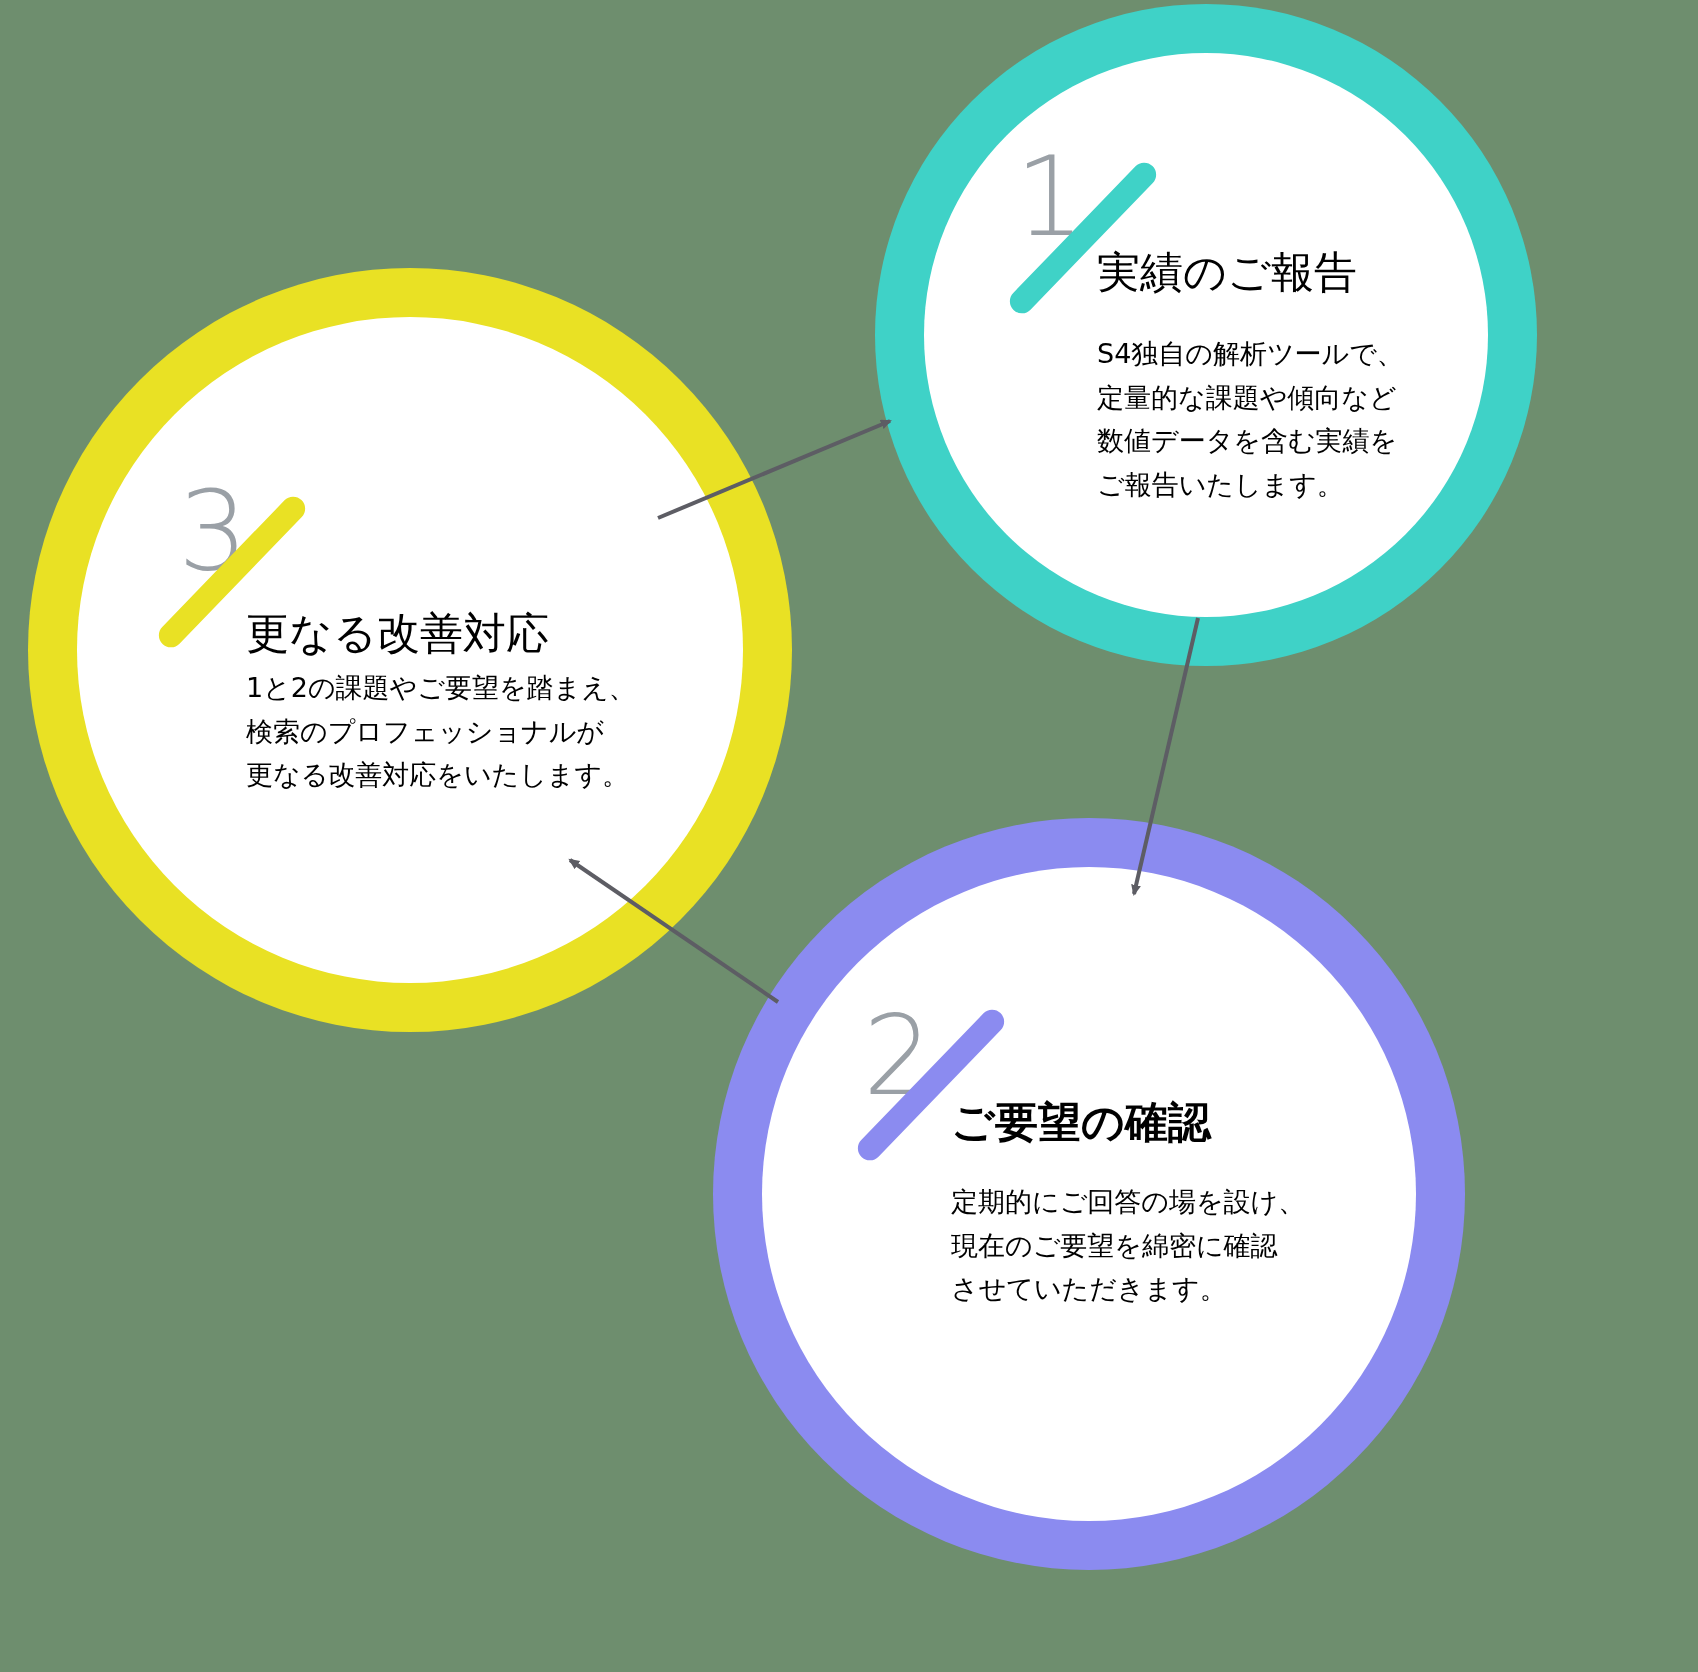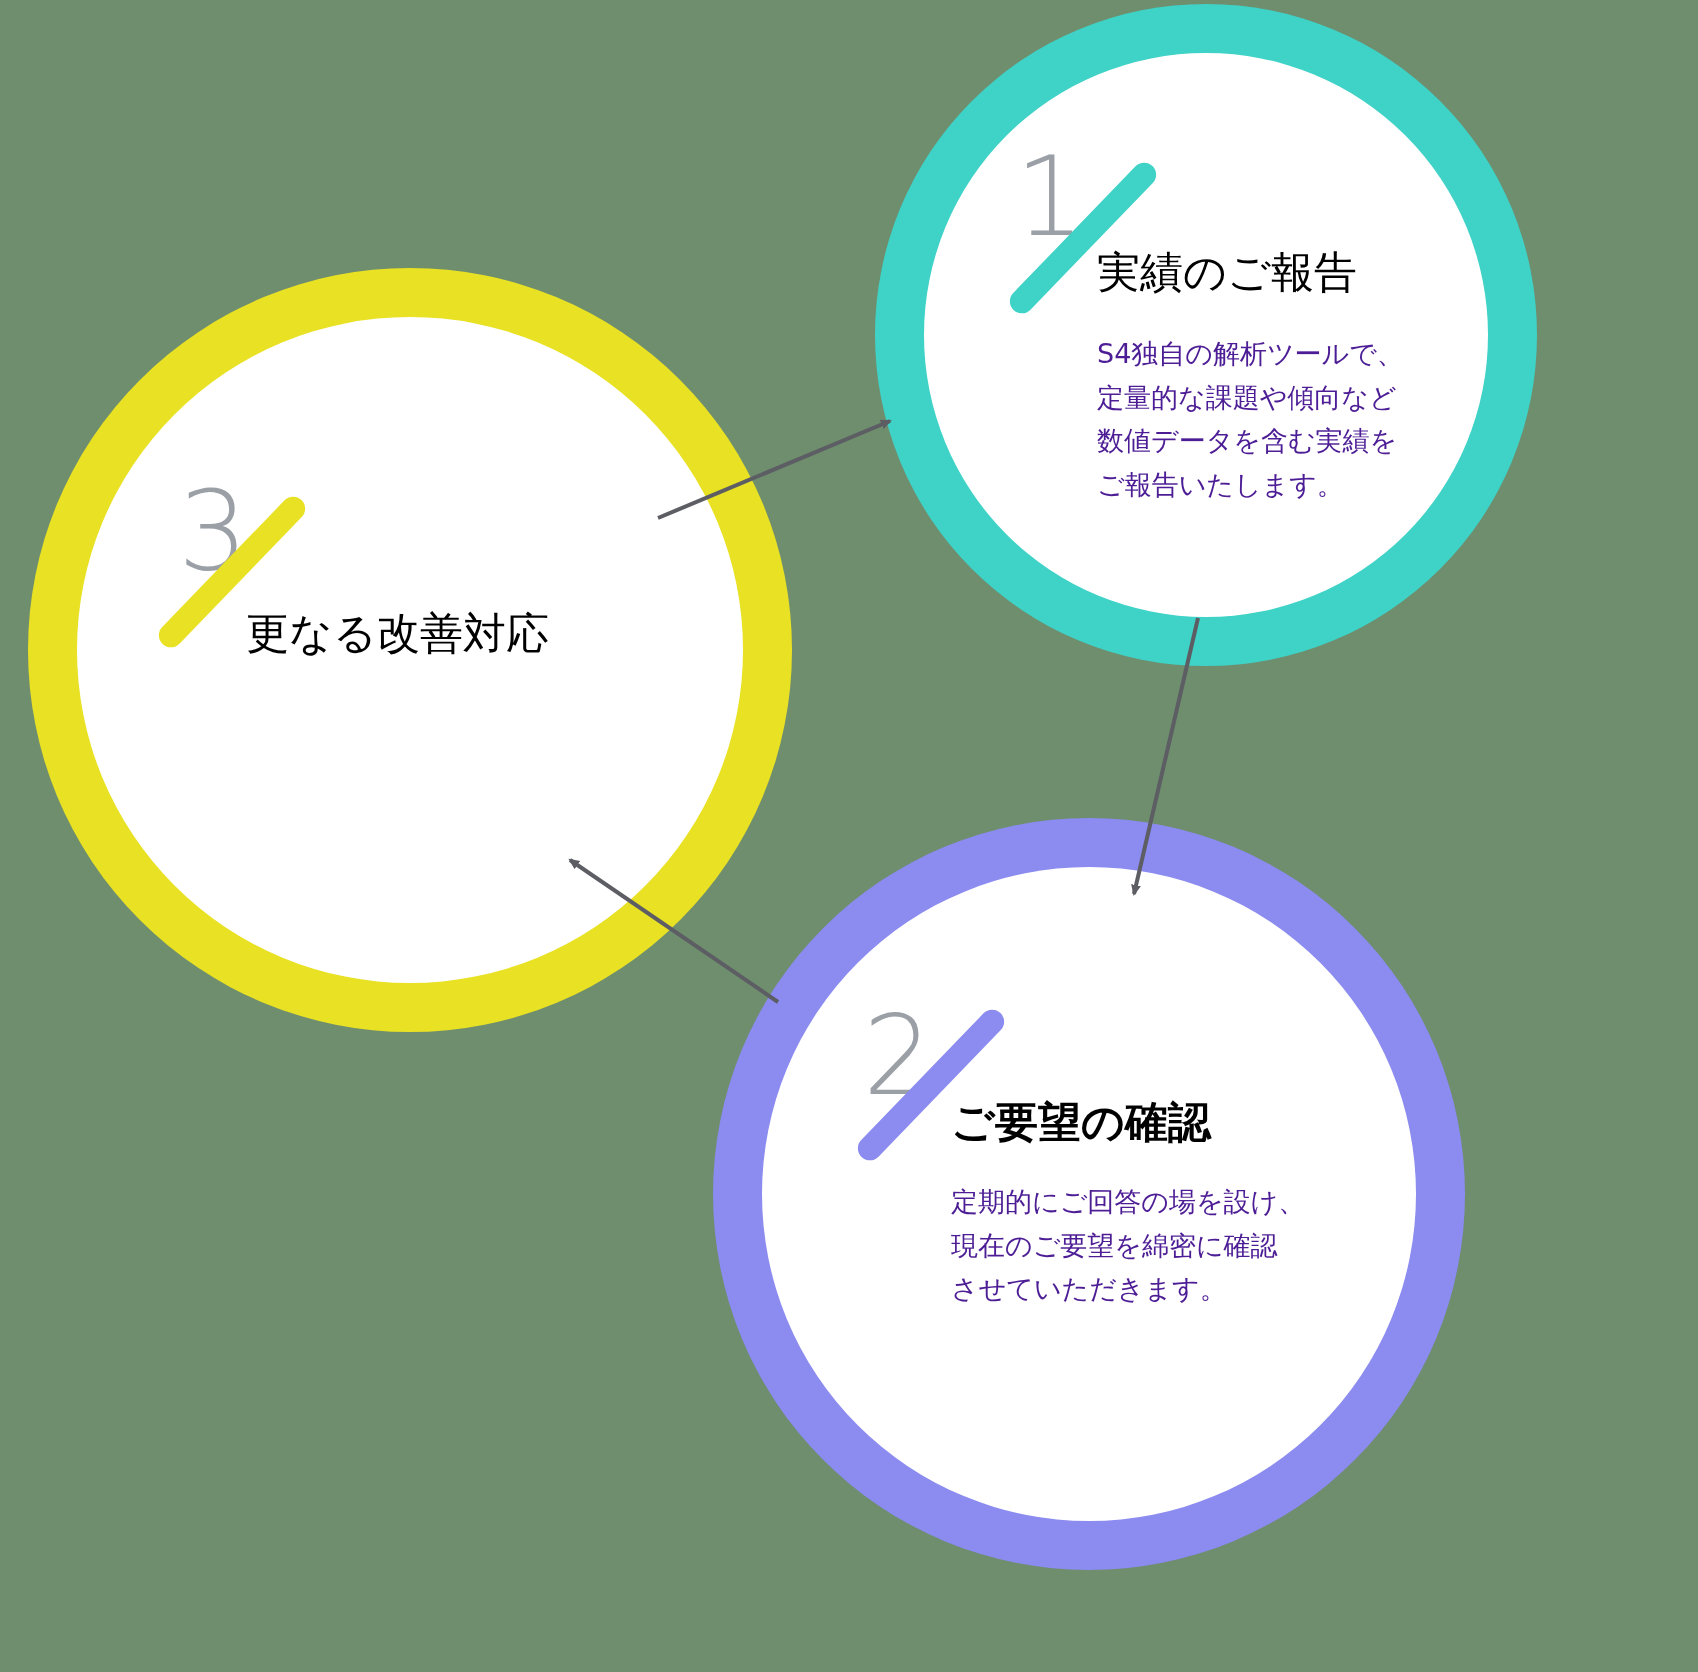--- a/index.html
+++ b/index.html
@@ -49,21 +49,21 @@
   }
   .step-title {
     font-size: 43px;
     font-weight: 500;
     color: #000000;
     white-space: nowrap;
   }
   .step-desc {
     font-size: 27px;
     line-height: 1.62;
-    color: #4c1d95;
+    color: #000000;
     white-space: pre-line;
   }
   
   .circle-1 { left: 875px; top: 4px;   width: 662px; height: 662px; }
   .circle-1 .step-number { left: 140px; top: 138px; }
   .circle-1 .slash       { left: 108px; top: 222px; }
   .circle-1 .step-title  { left: 222px; top: 240px; }
   .circle-1 .step-desc   { left: 222px; top: 328px; }
 
   .circle-2 { left: 713px; top: 818px; width: 752px; height: 752px; }
@@ -96,20 +96,23 @@
     <div class="step-desc">S4独自の解析ツールで、
 定量的な課題や傾向など
 数値データを含む実績を
 ご報告いたします。</div>
   </div>
 
   <div class="circle circle-3" style="background-color: rgb(233, 225, 36);">
     <div class="step-number">3</div>
     <div class="slash" style="background-color: rgb(233, 225, 36);"></div>
     <div class="step-title">更なる改善対応</div>
+    <div class="step-desc">1と2の課題やご要望を踏まえ、
+検索のプロフェッショナルが
+更なる改善対応をいたします。</div>
   </div>
 
   <div class="circle circle-2" style="background-color: rgb(139, 139, 240);">
     <div class="step-number">2</div>
     <div class="slash" style="background-color: rgb(139, 139, 240);"></div>
     <div class="step-title">ご要望の確認</div>
     <div class="step-desc">定期的にご回答の場を設け、
 現在のご要望を綿密に確認
 させていただきます。</div>
   </div>

